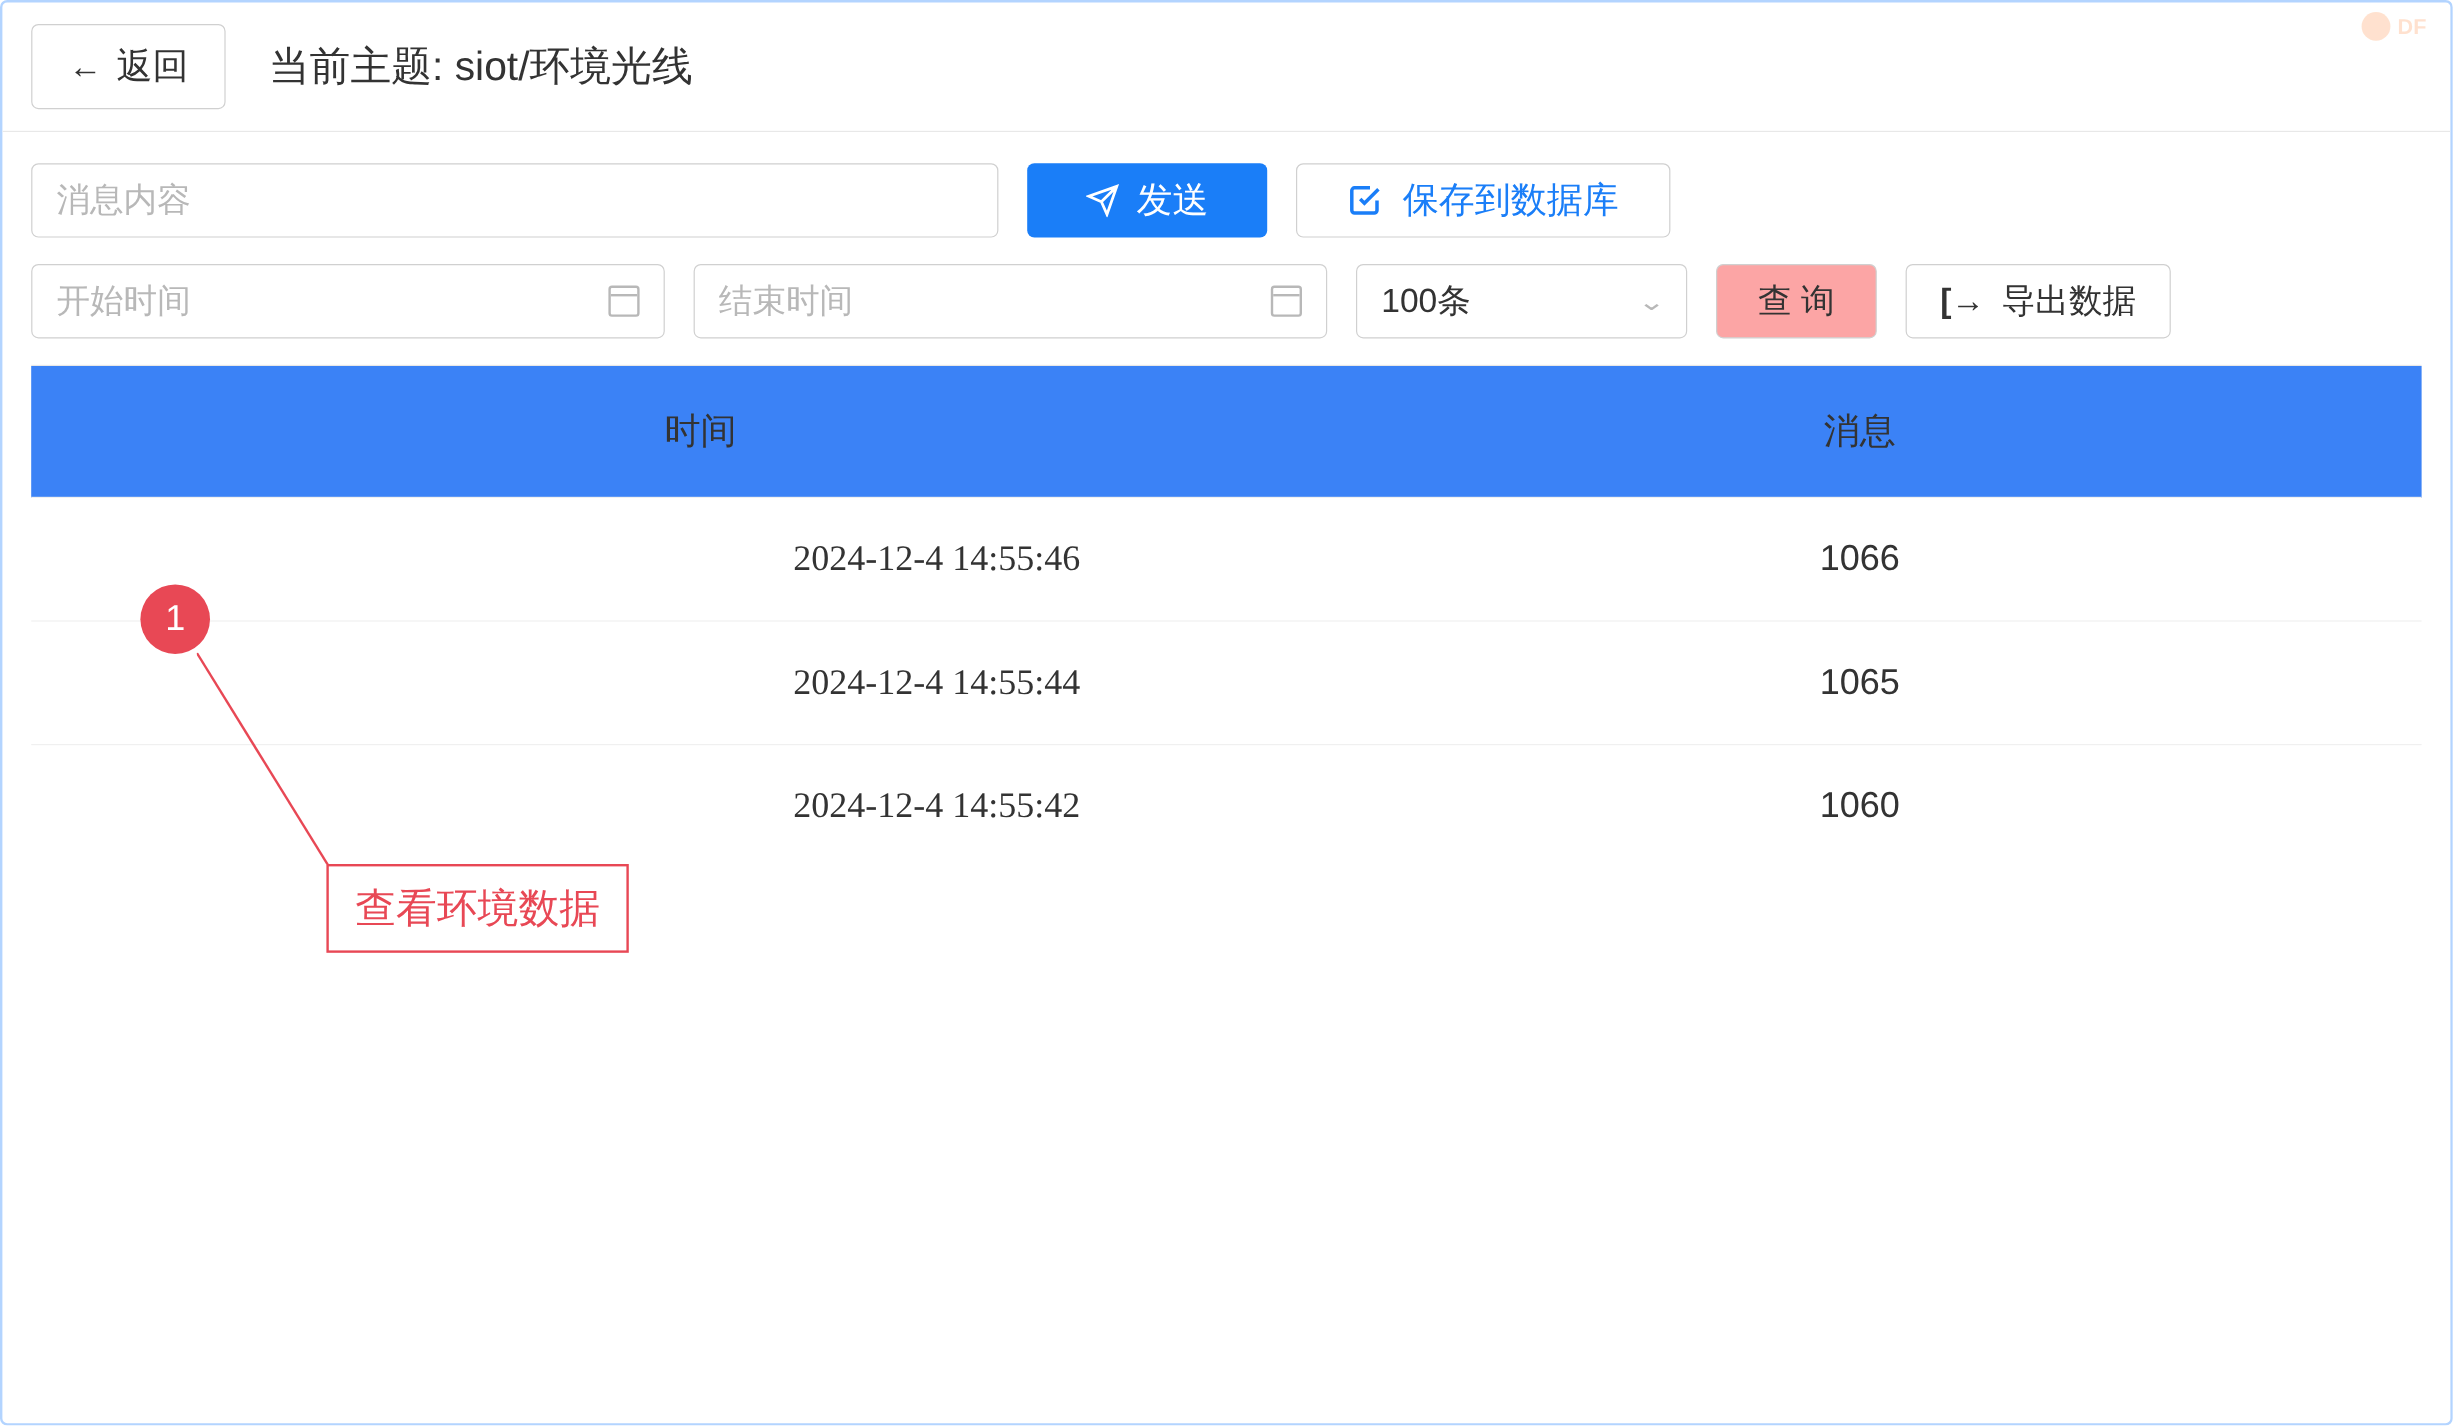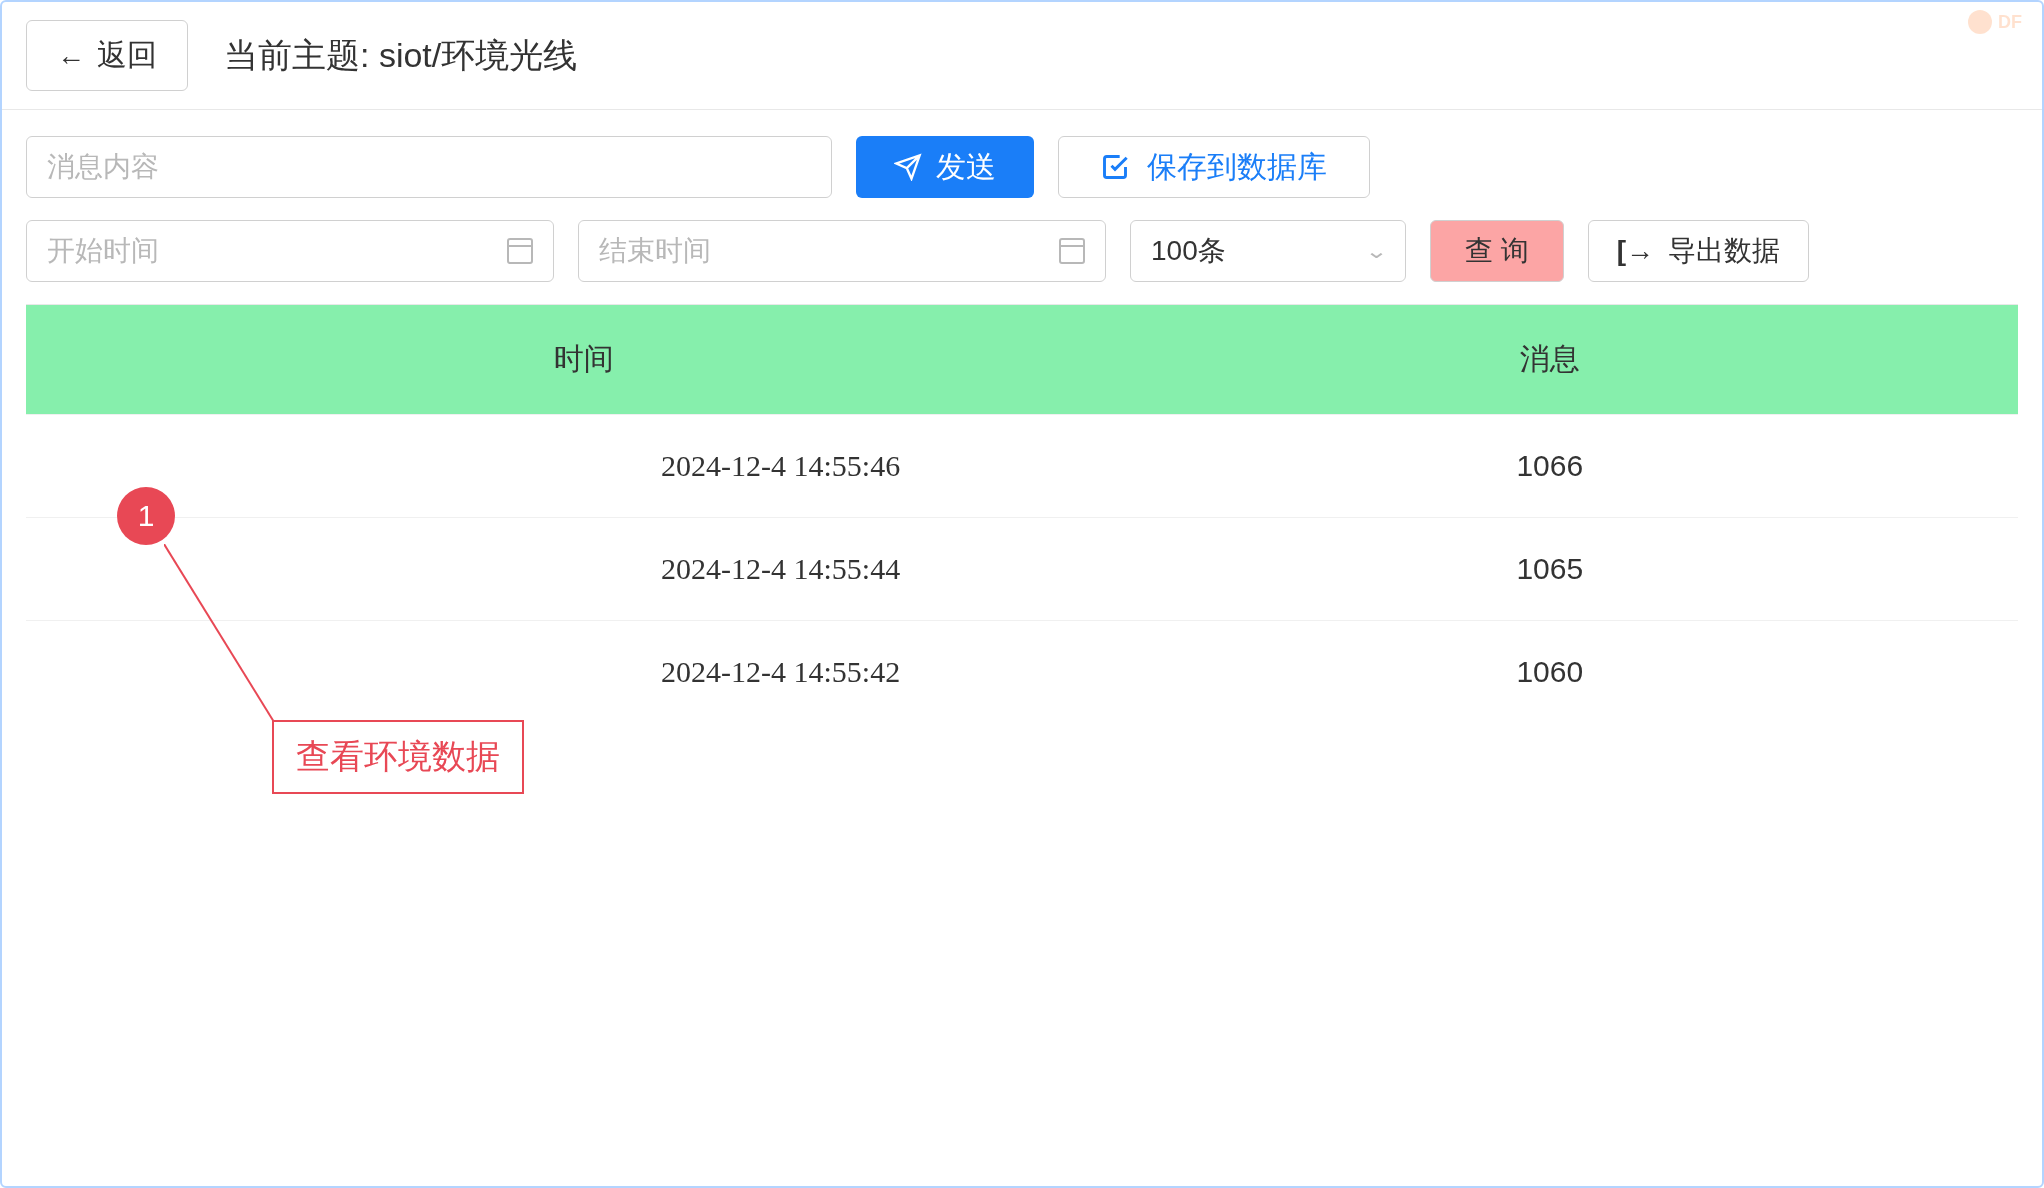--- a/index.html
+++ b/index.html
@@ -100,21 +100,21 @@
       font-size: 28px;
       color: #333;
     }
     
     .input-text::placeholder {
       color: #b8b8b8;
     }
     
     .send-button {
       height: 62px;
-      padding: 0 38px;
+      padding: 0 49px;
       background: #1a7ef8;
       color: #fff;
       border: none;
       border-radius: 6px;
       font-size: 30px;
       cursor: pointer;
       display: flex;
       align-items: center;
       gap: 14px;
     }
@@ -216,21 +216,21 @@
     }
     
     .divider {
       height: 1px;
       background: #e8e8e8;
       margin: 8px 0 0 0;
     }
     
     .table-header {
       display: flex;
-      background: #86efac;
+      background: #3b82f6;
       padding: 34px 0;
       font-size: 30px;
       color: #333;
       font-weight: 500;
       border-bottom: 1px solid #f0f0f0;
     }
     
     .col-time {
       flex: 0 0 56%;
       text-align: center;

